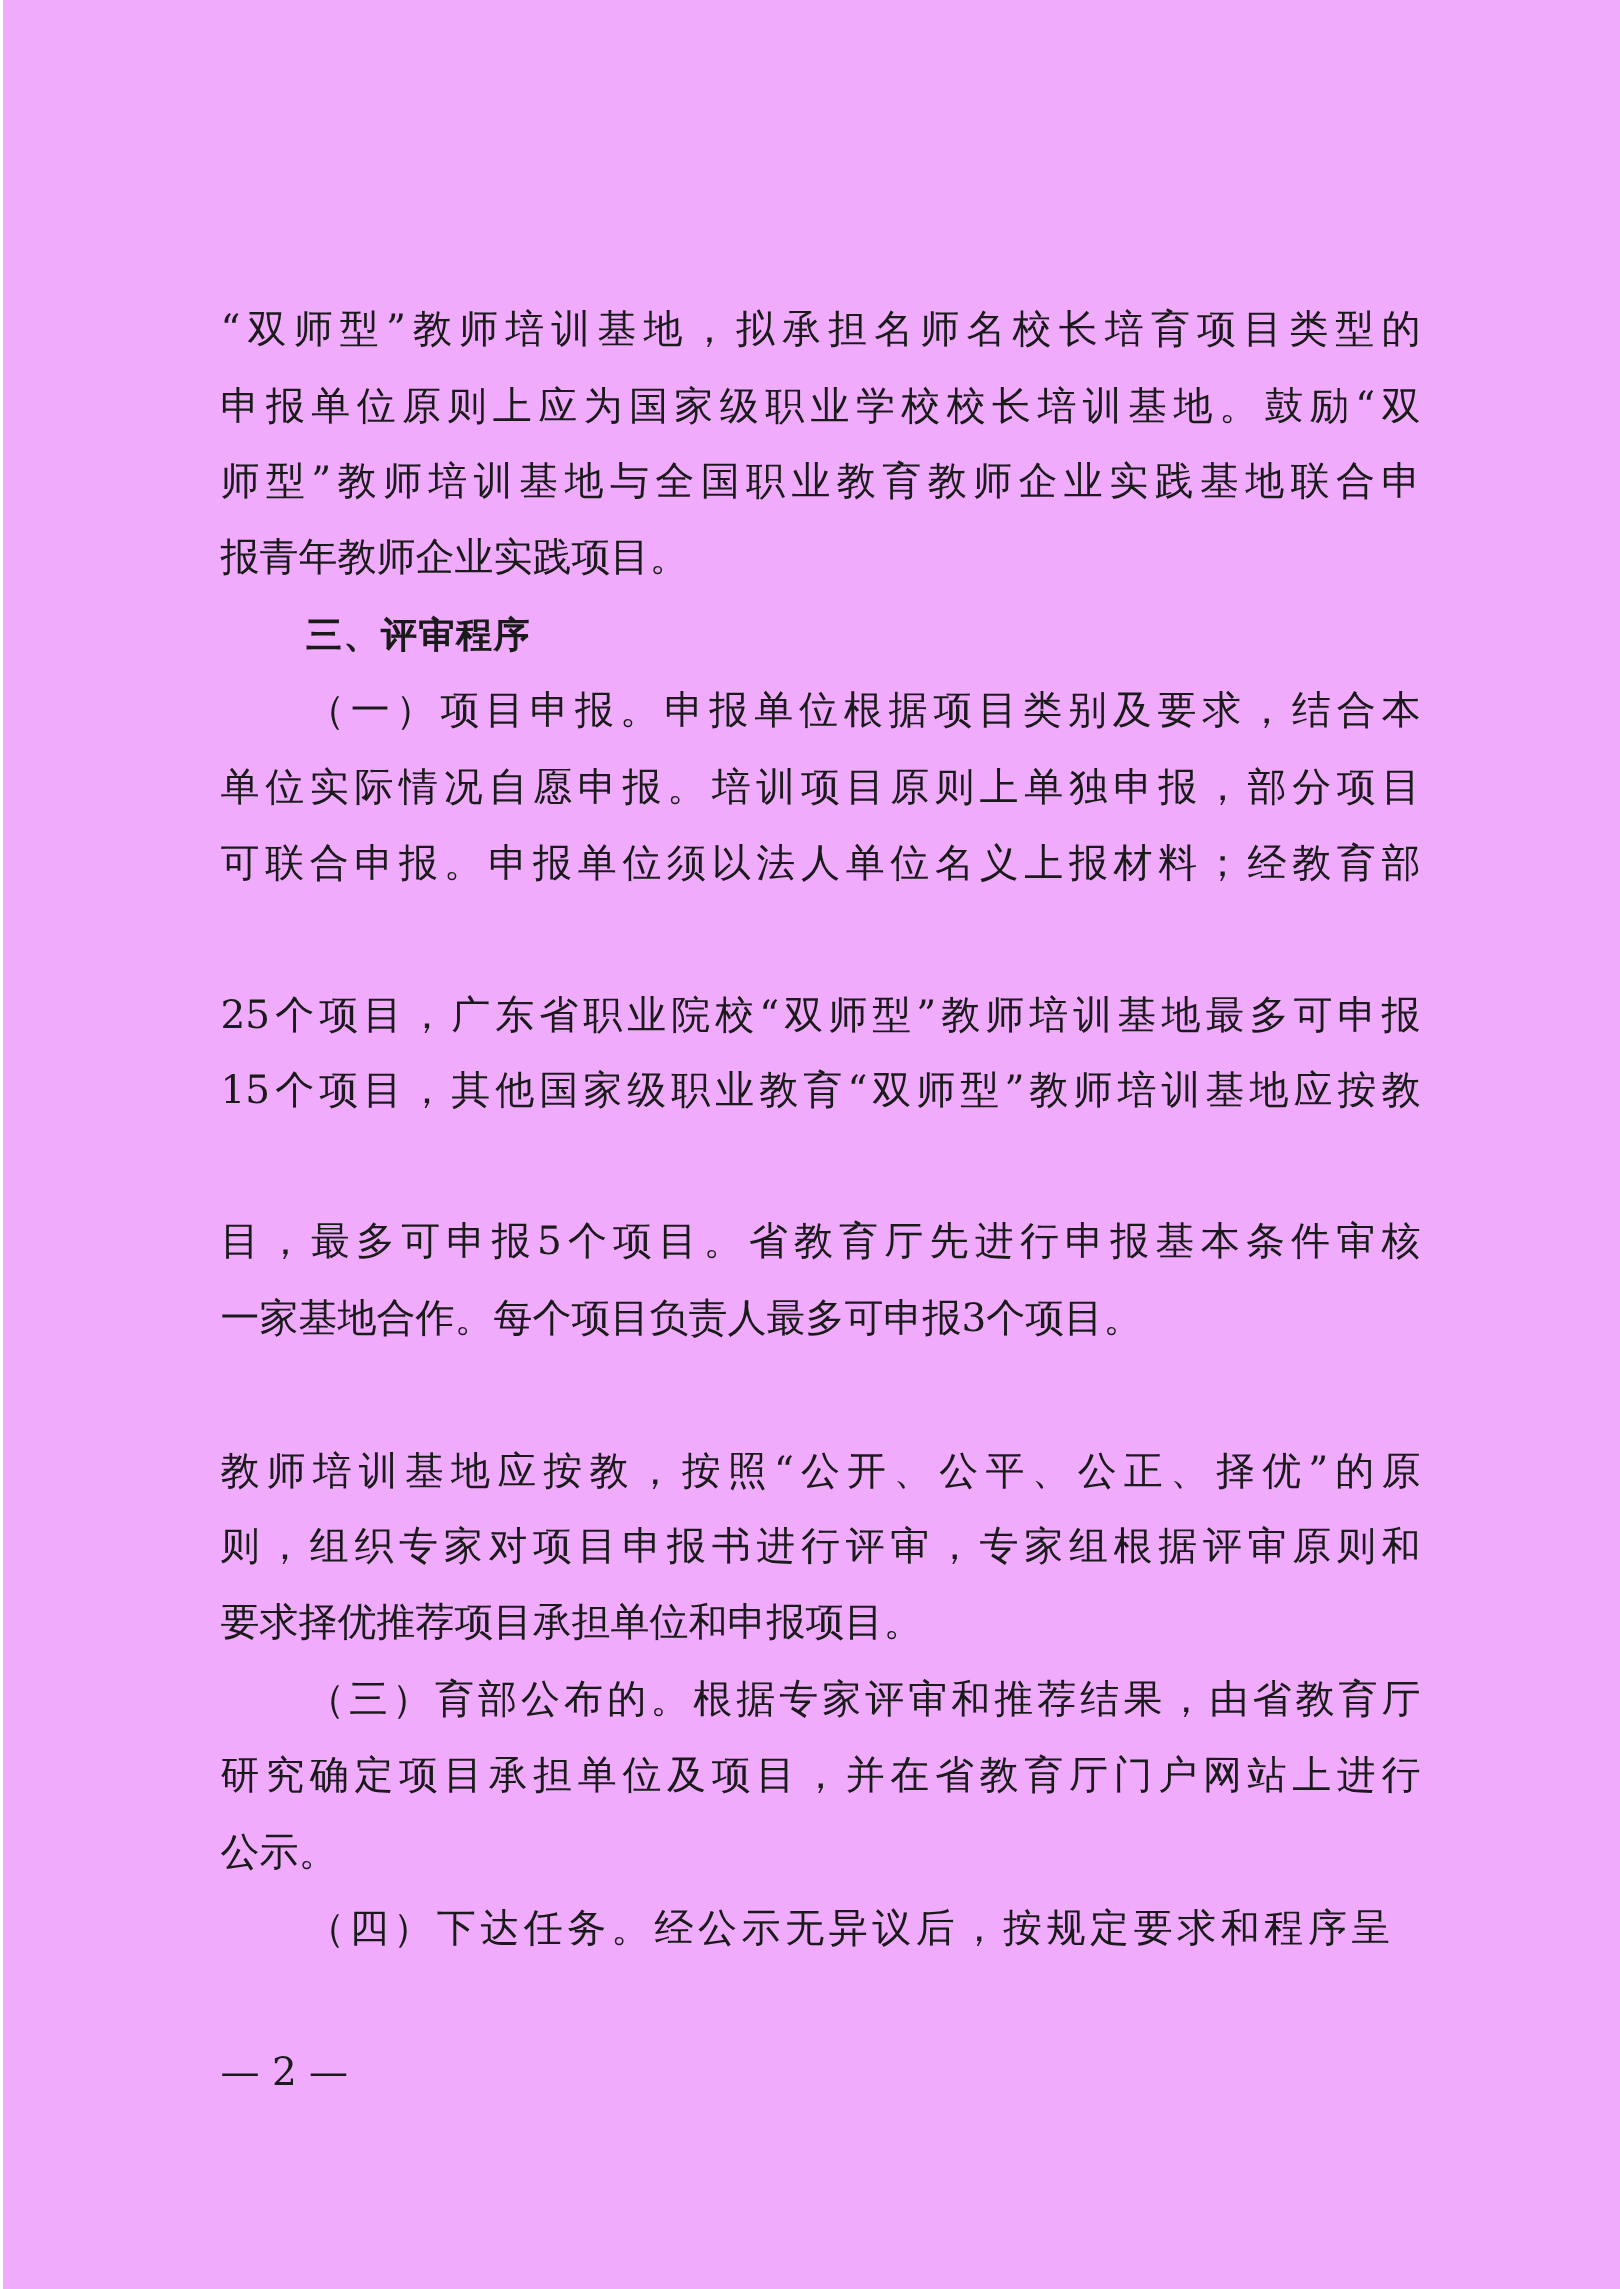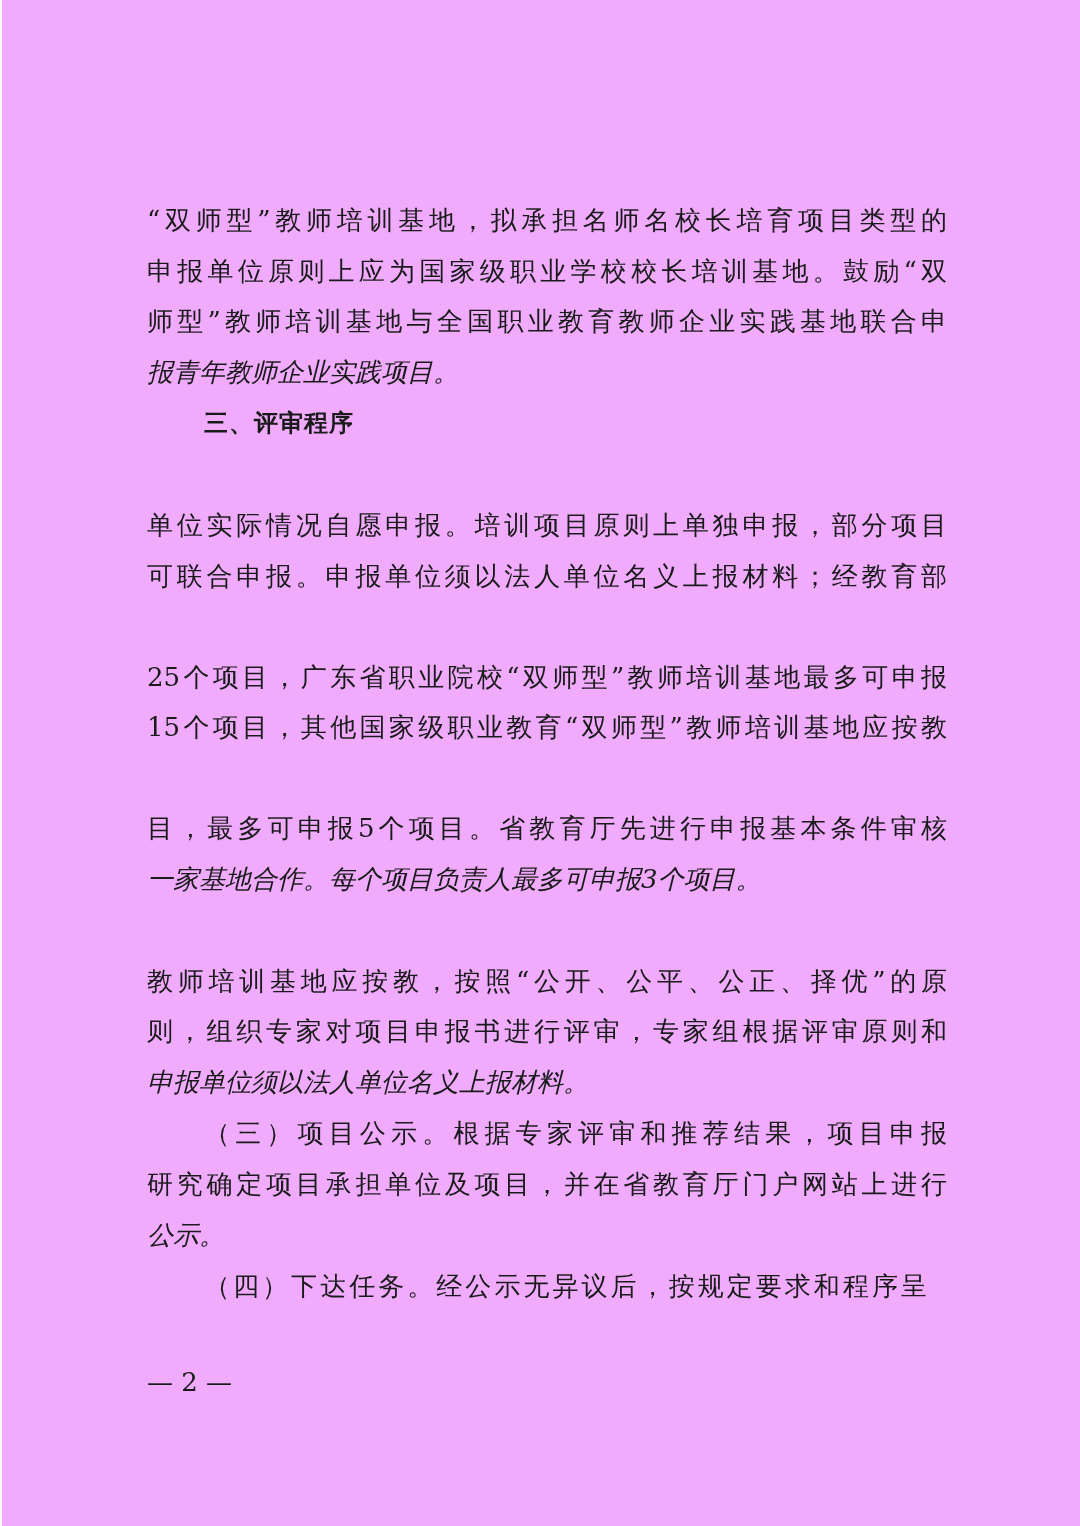--- a/index.html
+++ b/index.html
@@ -2,48 +2,49 @@
 <html><head>
   <meta charset="utf-8">
   <style>
     html, body { margin: 0; padding: 0; background: #ffffff; }
     body { width: 1080px; height: 1526px; position: relative; overflow: hidden;
            font-family: "DejaVu Serif", "Liberation Serif", serif; color: #1a1a1a; }
     .page { position: absolute; left: 2px; top: 0; width: 1080px; height: 1526px; background: #f0abfc; }
     .line { position: absolute; left: 145px; width: 800px; height: 40px; line-height: 40px;
             font-size: 26px; white-space: nowrap; text-align: justify; text-align-last: justify;
             letter-spacing: 0px; }
-    .line.last { text-align-last: left; font-style: italic; }
+    .line.last { text-align-last: left; }
     .line.indent { left: 202px; width: 743px; }
     .heading { position: absolute; left: 202px; height: 40px; line-height: 40px; font-size: 24px;
                font-weight: bold; font-family: "DejaVu Sans", "Liberation Sans", sans-serif; letter-spacing: 1px; }
     .footer { position: absolute; left: 145px; top: 1364px; font-size: 26px; line-height: 36px; }
   </style>
 </head>
 <body>
 
 <div class="page">
   <div class="line" style="top:200px">“双师型”教师培训基地，拟承担名师名校长培育项目类型的</div>
   <div class="line" style="top:251px">申报单位原则上应为国家级职业学校校长培训基地。鼓励“双</div>
   <div class="line" style="top:301px">师型”教师培训基地与全国职业教育教师企业实践基地联合申</div>
   <div class="line last" style="top:352px">报青年教师企业实践项目。</div>
 
   <div class="heading" style="top:403px">三、评审程序</div>
 
+  <div class="line indent" style="top:454px">（一）项目申报。申报单位根据项目类别及要求，结合本</div>
   <div class="line" style="top:505px">单位实际情况自愿申报。培训项目原则上单独申报，部分项目</div>
   <div class="line" style="top:556px">可联合申报。申报单位须以法人单位名义上报材料；经教育部</div>
   <div class="line" style="top:657px">25个项目，广东省职业院校“双师型”教师培训基地最多可申报</div>
   <div class="line" style="top:707px">15个项目，其他国家级职业教育“双师型”教师培训基地应按教</div>
   <div class="line" style="top:808px">目，最多可申报5个项目。省教育厅先进行申报基本条件审核</div>
   <div class="line last" style="top:859px">一家基地合作。每个项目负责人最多可申报3个项目。</div>
 
   <div class="line" style="top:961px">教师培训基地应按教，按照“公开、公平、公正、择优”的原</div>
   <div class="line" style="top:1011px">则，组织专家对项目申报书进行评审，专家组根据评审原则和</div>
-  <div class="line last" style="top:1062px">申报单位须以法人单位名义上报材料。</div>
+  <div class="line last" style="top:1062px">要求择优推荐项目承担单位和申报项目。</div>
 
-  <div class="line indent" style="top:1113px">（三）项目公示。根据专家评审和推荐结果，项目申报</div>
+  <div class="line indent" style="top:1113px">（三）育部公布的。根据专家评审和推荐结果，由省教育厅</div>
   <div class="line" style="top:1164px">研究确定项目承担单位及项目，并在省教育厅门户网站上进行</div>
   <div class="line last" style="top:1215px">公示。</div>
 
   <div class="line indent" style="top:1266px; width:723px">（四）下达任务。经公示无异议后，按规定要求和程序呈</div>
 
   <div class="footer">— 2 —</div>
 </div>
 
 </body></html>

